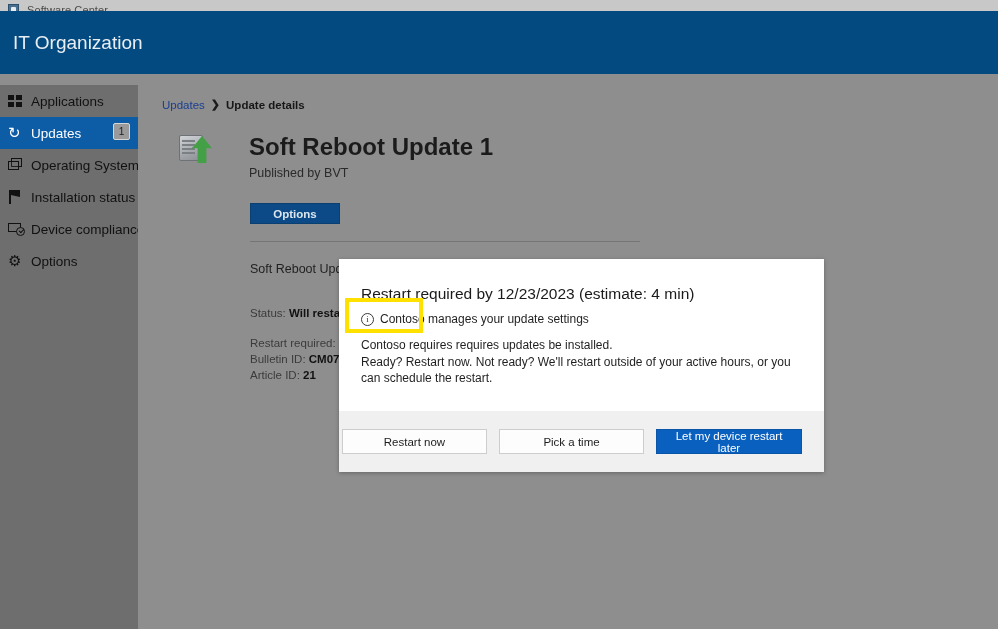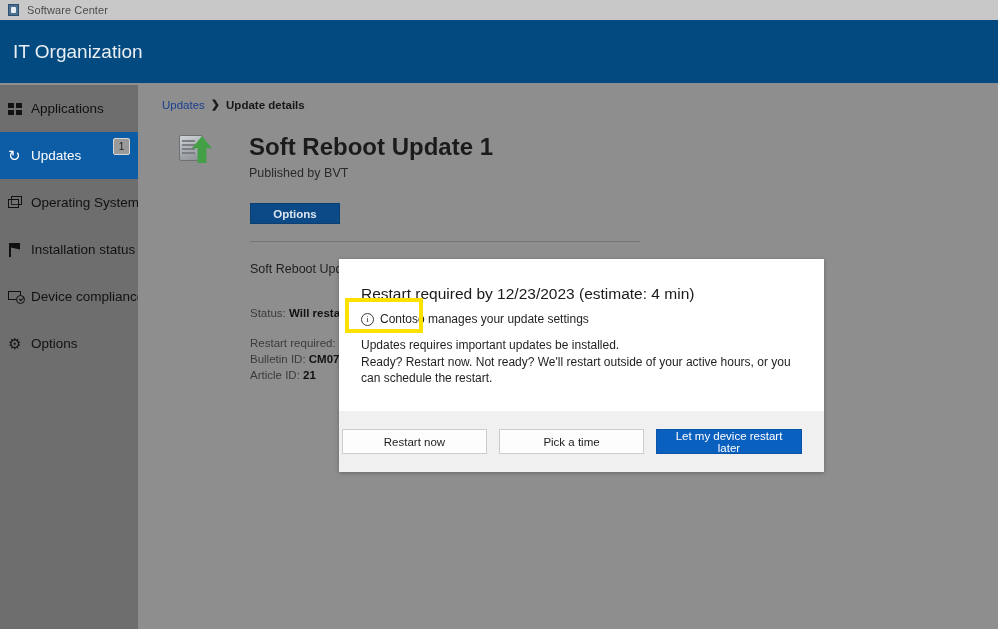--- a/index.html
+++ b/index.html
@@ -45,21 +45,21 @@
   }
   .titlebar-text {
     font-size: 11px;
     color: #4b4b4b;
     letter-spacing: 0.1px;
   }
 
   
   .brandbar {
     position: absolute;
-    left: 0; top: 20px;
+    left: 0; top: 11px;
     width: 998px; height: 63px;
     background: #034a80;
     display: flex;
     align-items: center;
     padding-left: 13px;
   }
   .brandbar-title {
     font-size: 19px;
     color: #e9eef3;
     font-weight: 400;
@@ -68,21 +68,21 @@
   
   .sidebar {
     position: absolute;
     left: 0; top: 85px;
     width: 138px; height: 544px;
     background: #6e6e6e;
   }
   .nav-item {
     display: flex;
     align-items: center;
-    height: 47px;
+    height: 32px;
     padding-left: 8px;
     color: #111;
     font-size: 13.5px;
     position: relative;
   }
   .nav-item.selected {
     background: #0d5ca6;
     color: #ffffff;
   }
   .nav-icon {
@@ -416,21 +416,21 @@
 </main>
 
 <div class="dialog">
   <div class="dialog-body">
     <div class="dialog-title">Restart required by 12/23/2023 (estimate: 4 min)</div>
     <div class="dialog-note">
       <span class="info-icon">i</span>
       <span>Contoso manages your update settings</span>
     </div>
     <div class="dialog-text">
-      <div>Updates requires important updates be installed.</div>
+      <div>Contoso requires requires updates be installed.</div>
       <div>Ready? Restart now. Not ready? We'll restart outside of your active hours, or you can schedule the restart.</div>
     </div>
   </div>
   <div class="dialog-footer">
     <button class="dlg-btn w1">Restart now</button>
     <button class="dlg-btn w2">Pick a time</button>
     <button class="dlg-btn primary">Let my device restart later</button>
   </div>
 </div>
 

